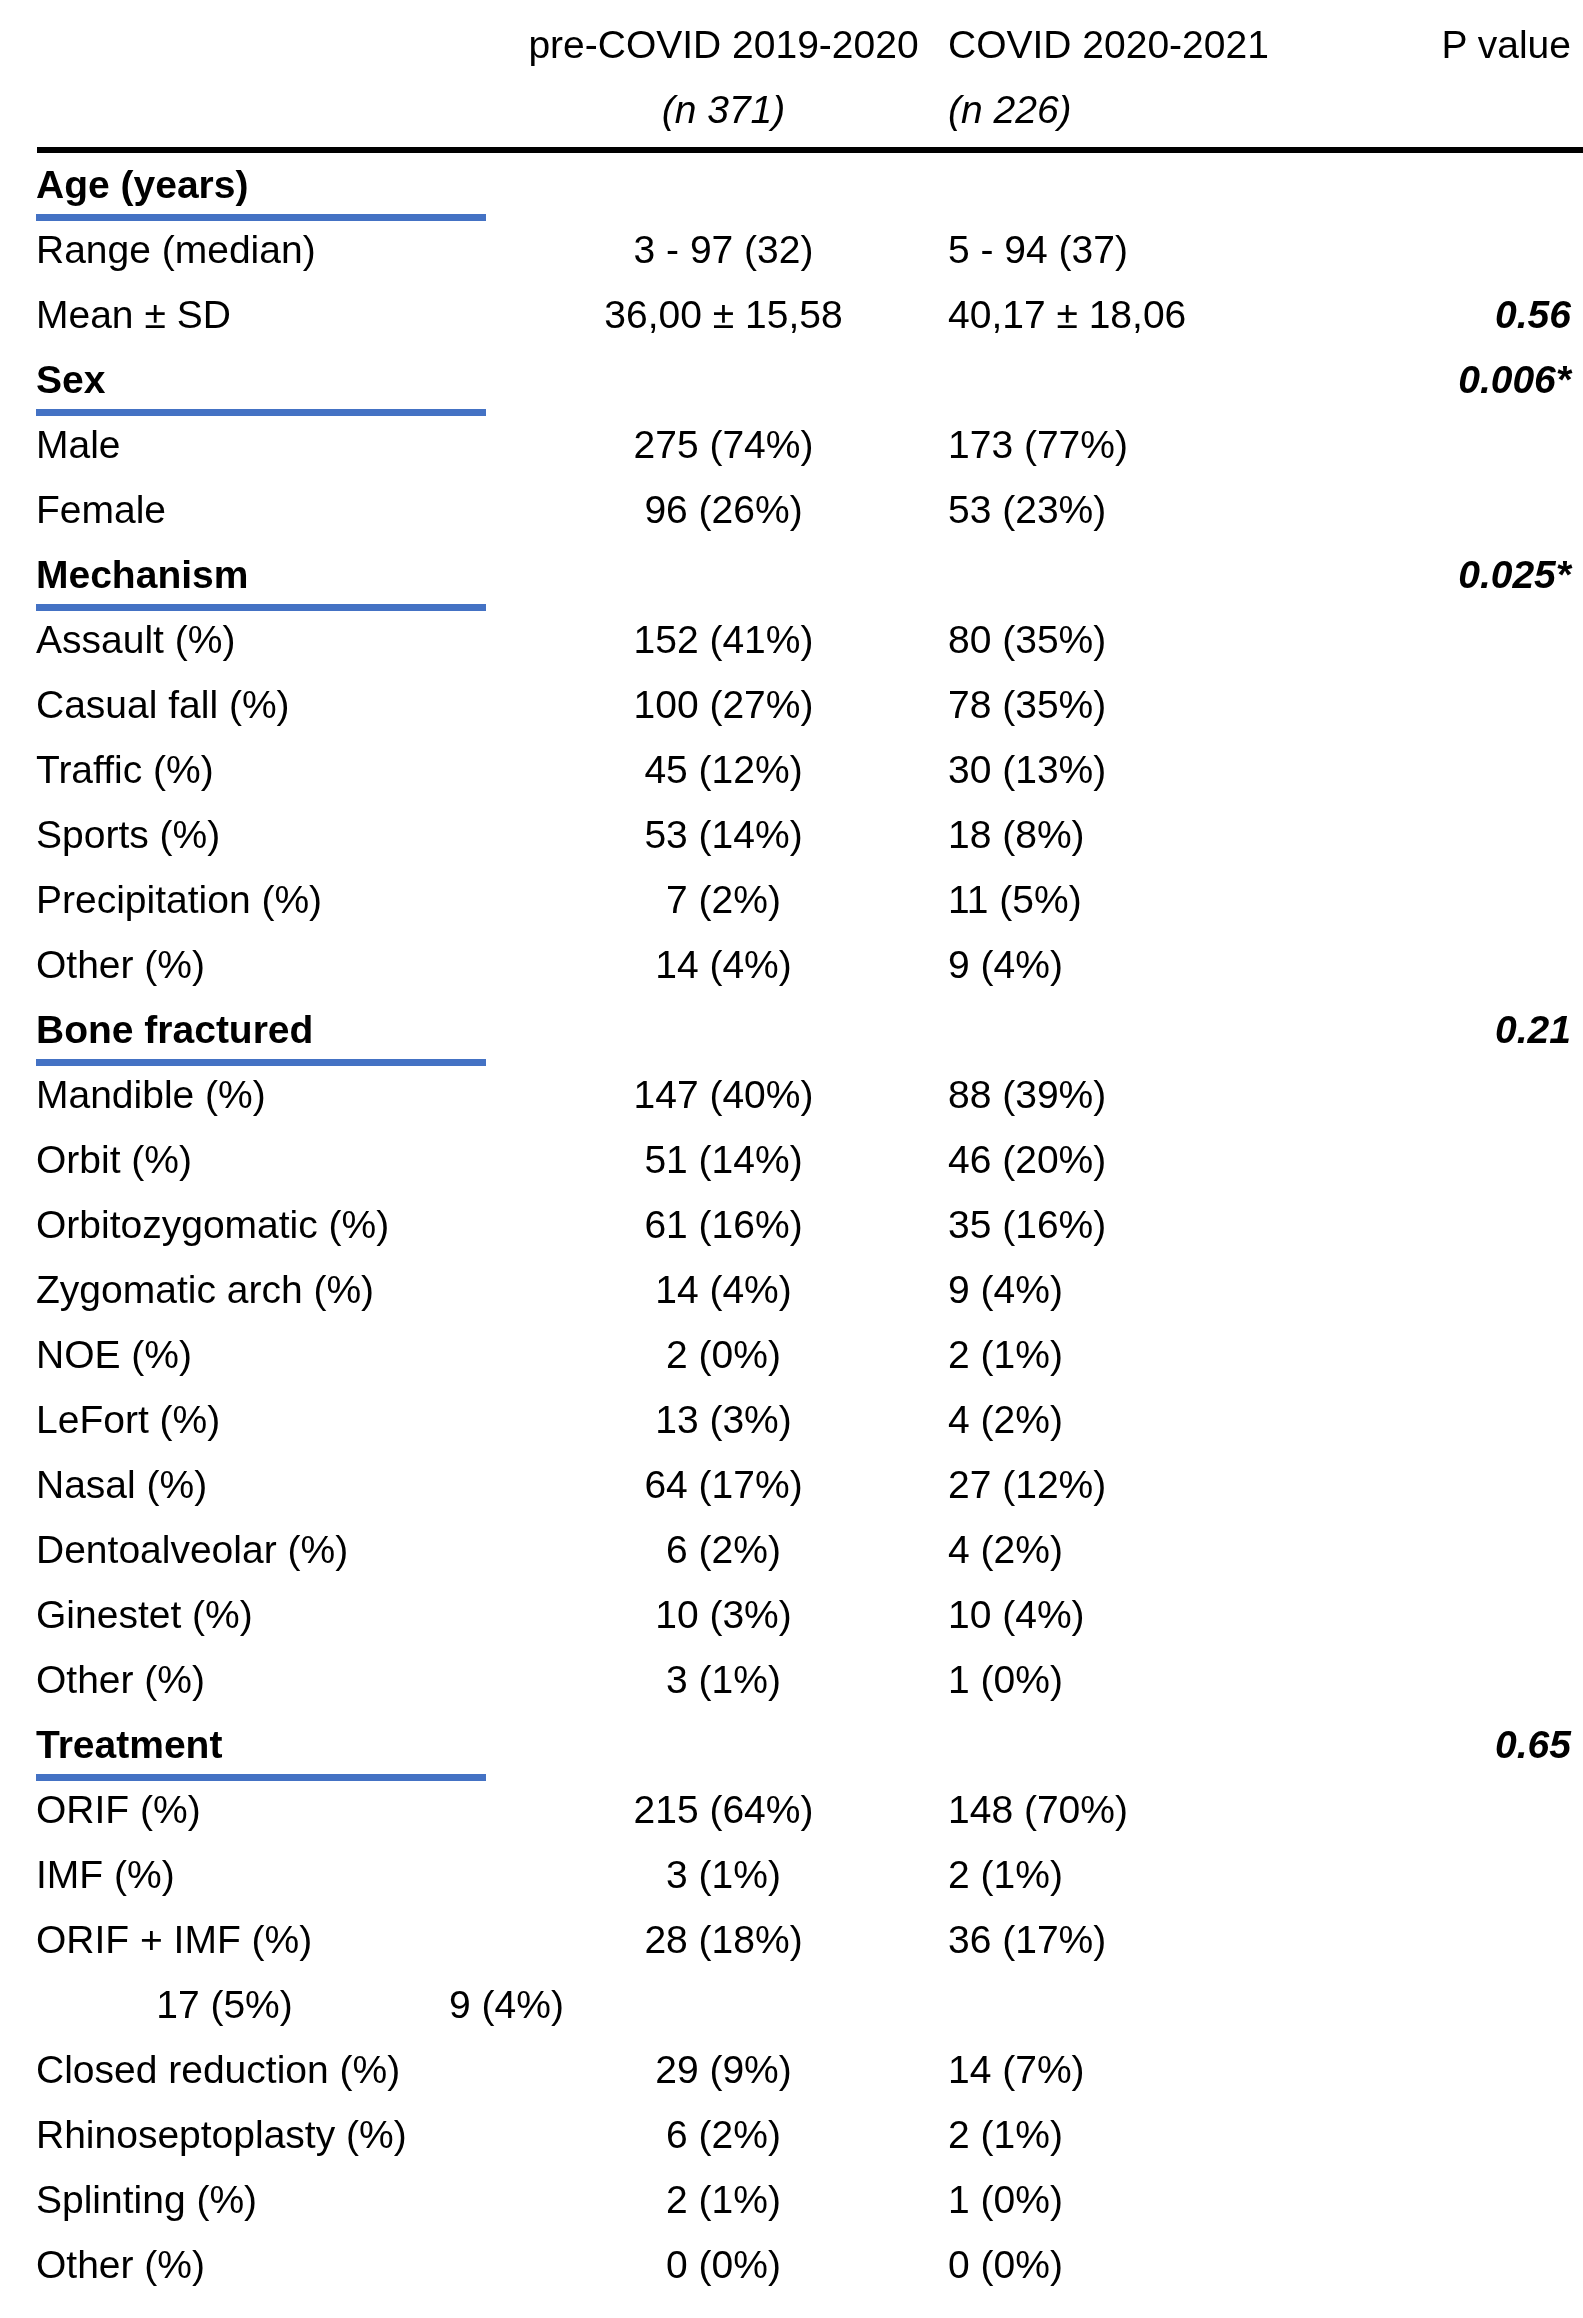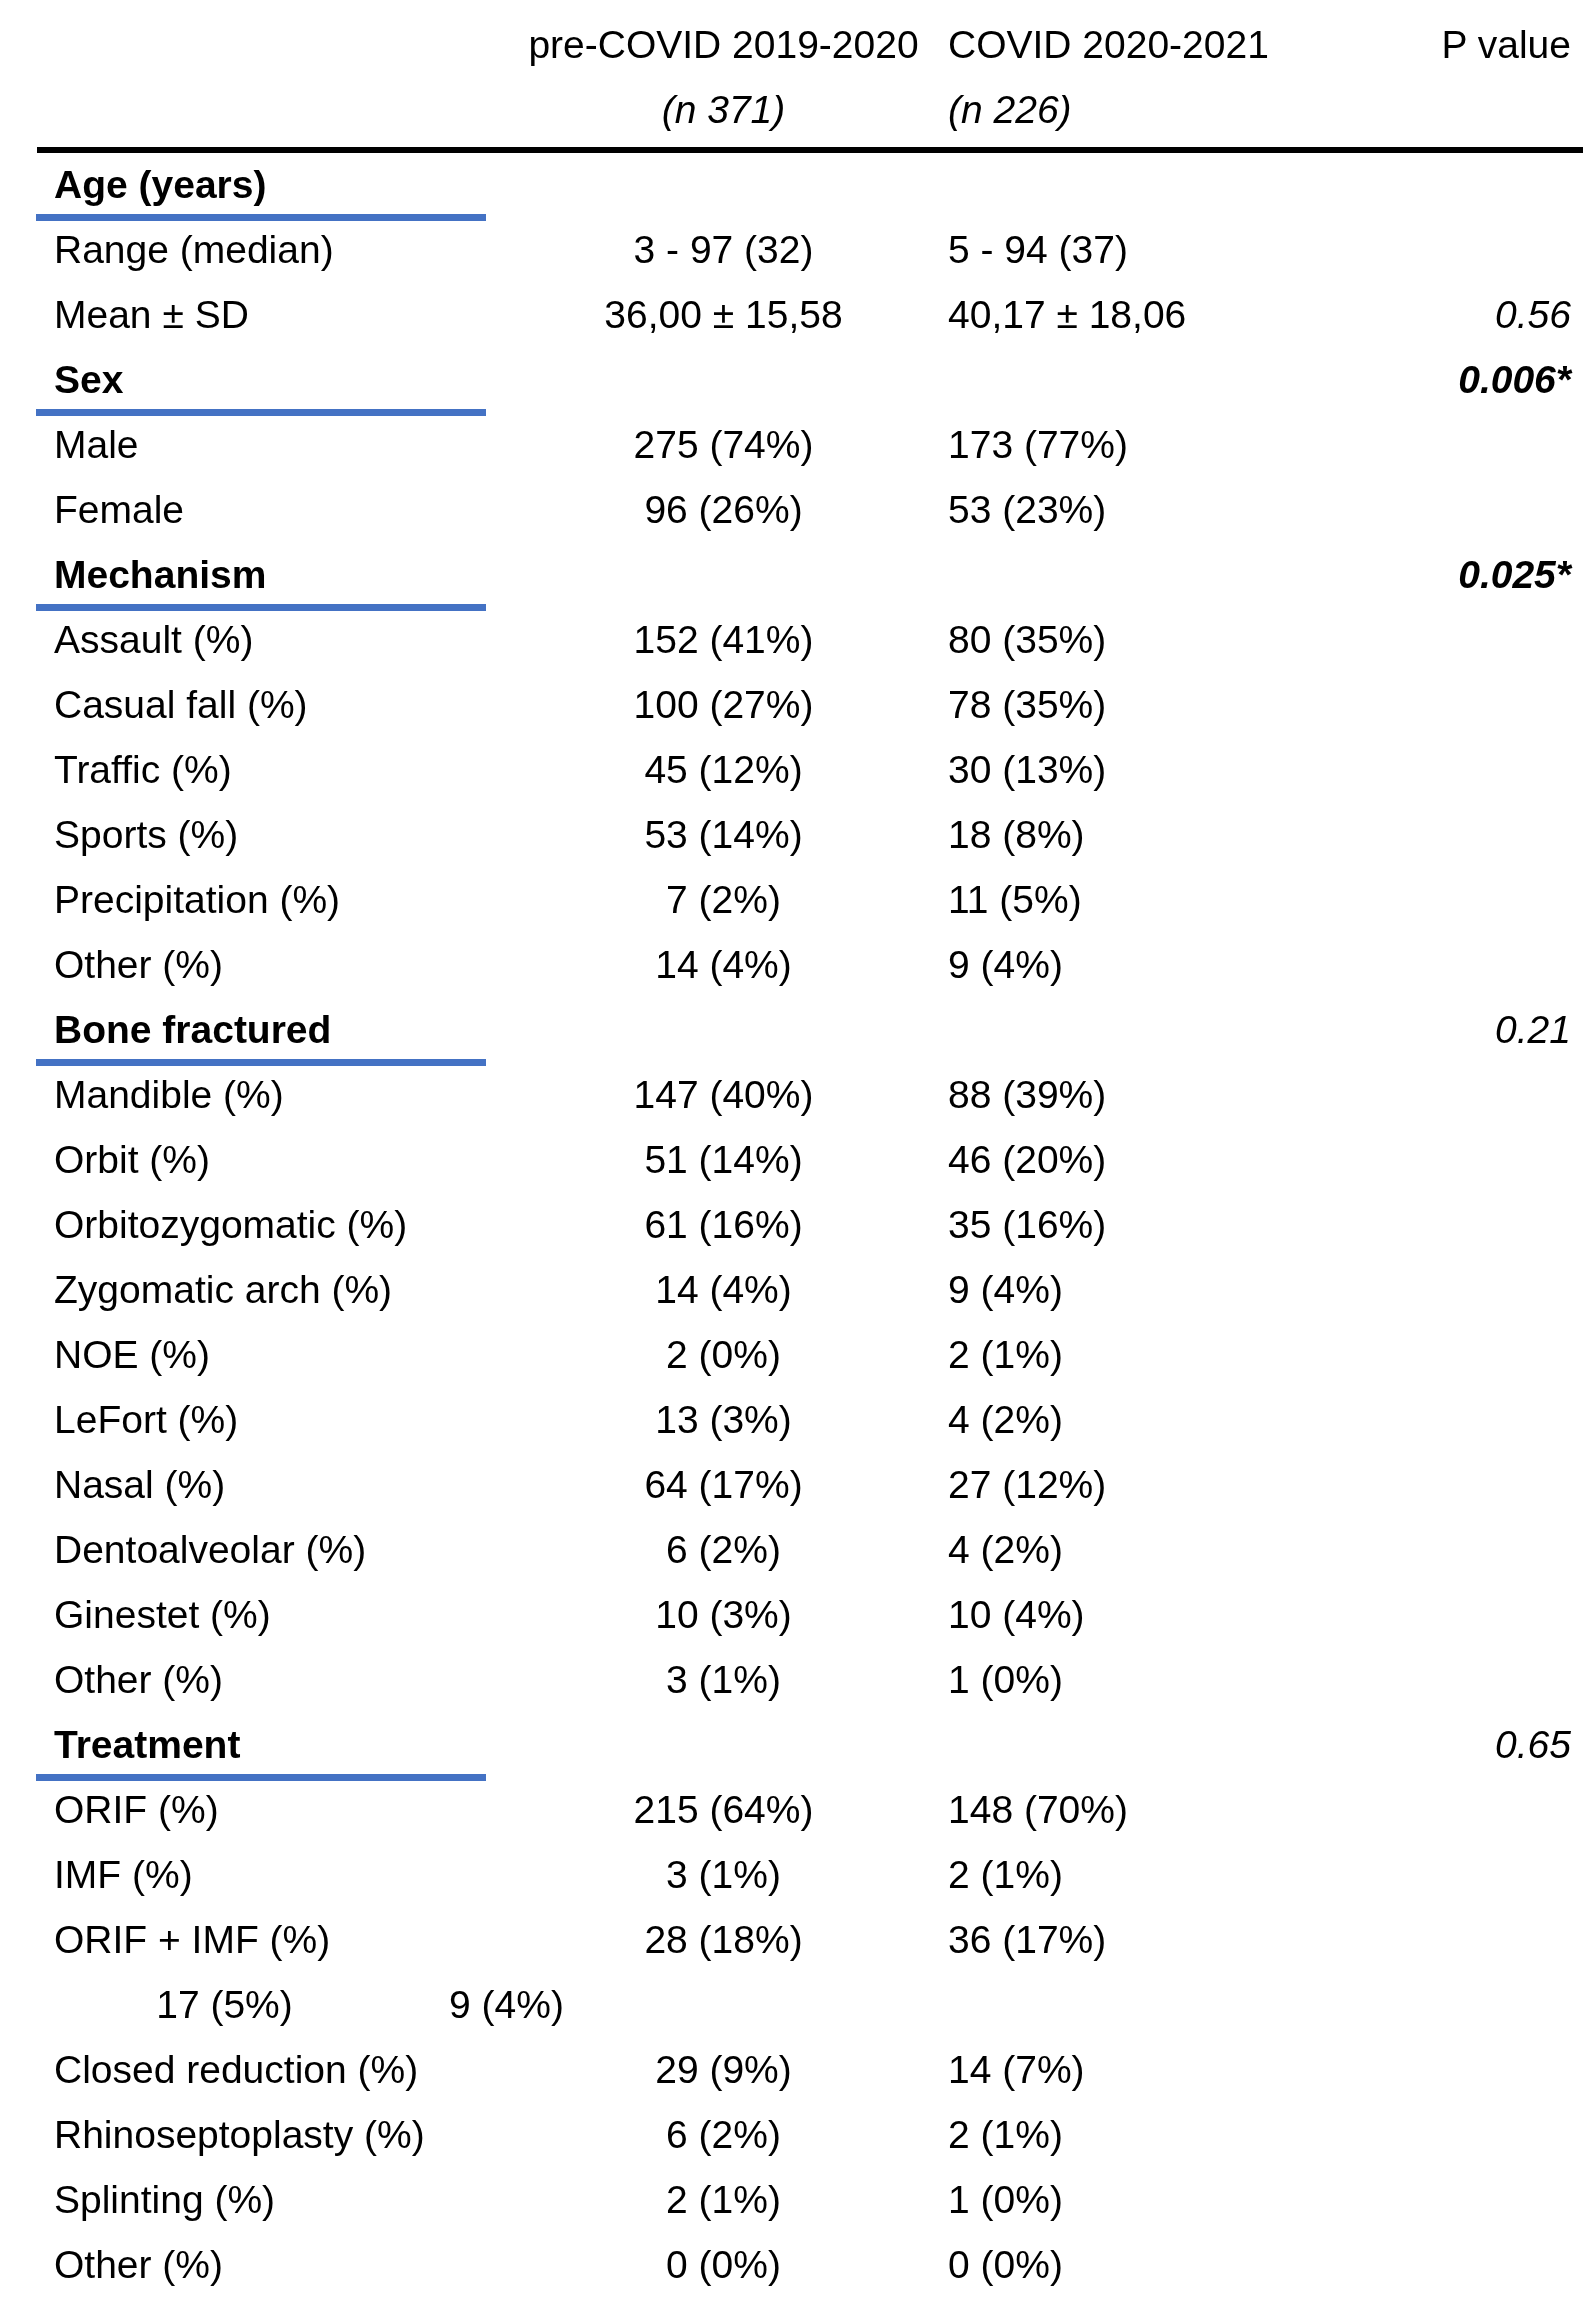--- a/index.html
+++ b/index.html
@@ -29,21 +29,21 @@
     position: relative;
   }
   .header-row {
     height: 65px;
   }
   .c {
     flex: none;
     box-sizing: border-box;
     white-space: nowrap;
   }
-  .c1 { width: 499px; padding-left: 54px; text-align: left; }
+  .c1 { width: 499px; padding-left: 36px; text-align: left; }
   .c2 { width: 449px;  text-align: center; }
   .c3 { width: 429px;  }
   .c4 { width: 194px;  text-align: right; }
   .subheader .c2, .subheader .c3 {
     font-style: italic;
   }
   .black-rule {
     margin-left: 37px;
     margin-top: 4px;
     width: 1546px;
@@ -55,21 +55,21 @@
   }
   .blue-rule {
     position: absolute;
     left: 36px;
     bottom: -3.2px;
     width: 450px;
     height: 6.5px;
   }
   .pcell {
     font-style: italic;
-    font-weight: 400;
+    font-weight: 700;
   }
   .pcell.sig {
     font-weight: 700;
   }
 </style>
 </head>
 <body>
 
 <div class="page">
 

